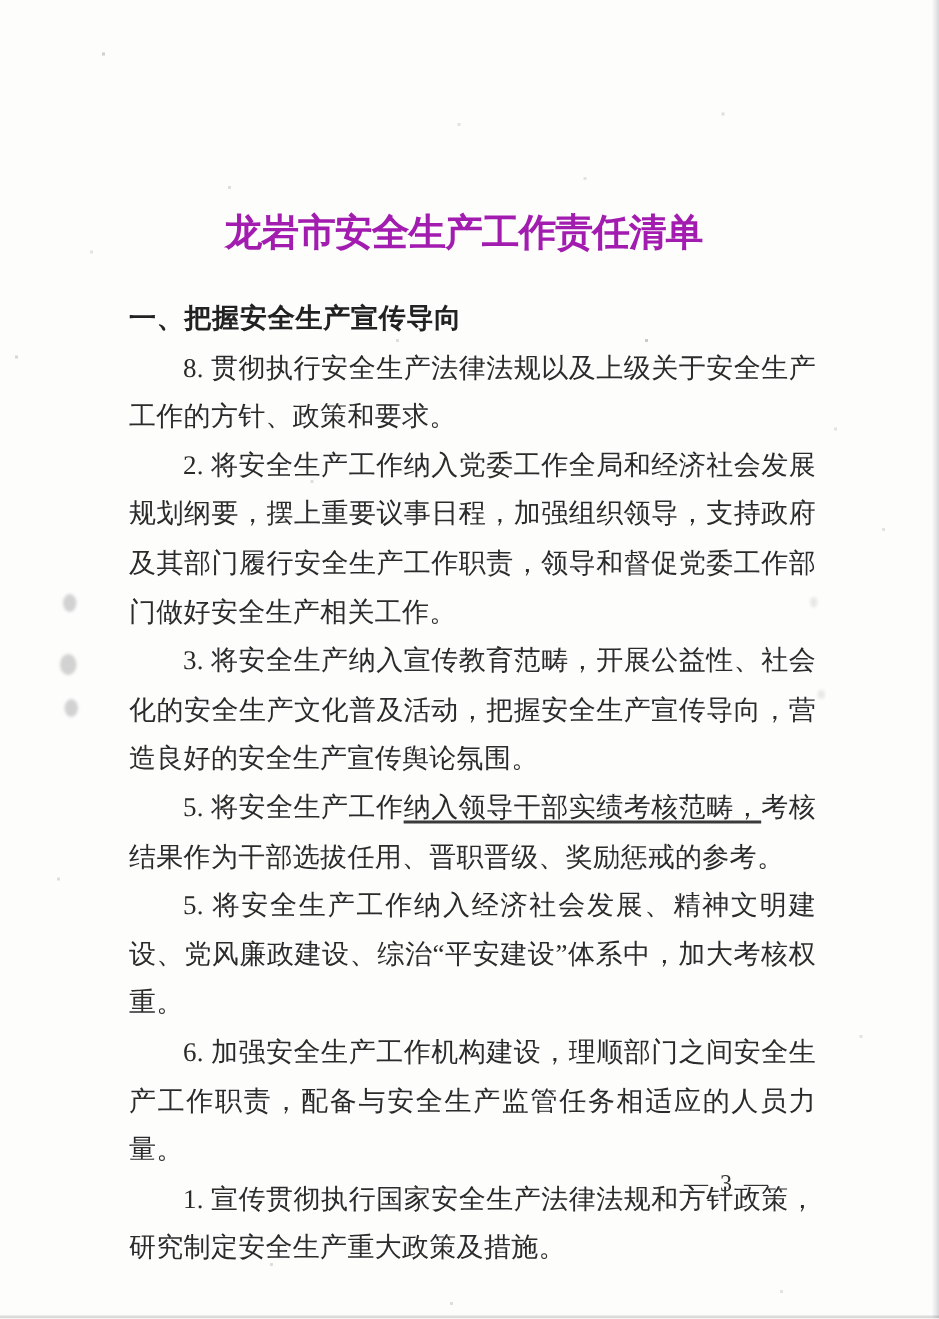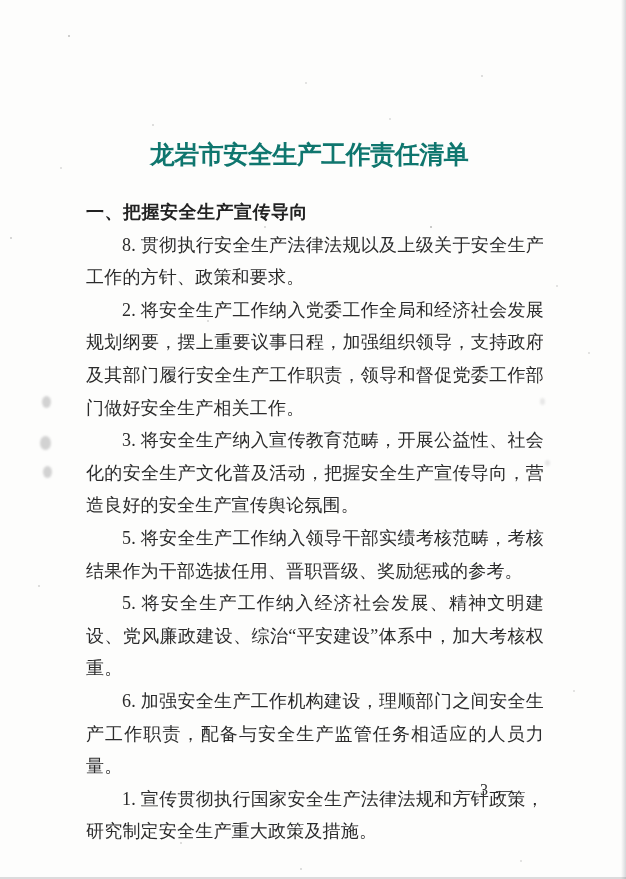--- a/index.html
+++ b/index.html
@@ -13,21 +13,21 @@
   }
   .page { position: absolute; inset: 0; }
 
   .doc-title {
     position: absolute;
     top: 138px; left: 0; right: 8px;
     text-align: center;
     font-size: 25px;
     font-weight: 700;
     letter-spacing: -0.5px;
-    color: #0f766e;
+    color: #a21caf;
     font-family: "Liberation Serif", serif;
   }
 
   .content {
     position: absolute;
     top: 196px;
     left: 86px;
     width: 458px;
     font-size: 18px;
     line-height: 32.6px;
@@ -38,20 +38,21 @@
   .content p { text-indent: 2em; margin: 0; }
   .sec-heading {
     font-family: "Liberation Sans", sans-serif;
     font-weight: 700;
     color: #222;
     letter-spacing: 0.5px;
   }
   .sec-heading.indented { text-indent: 2em; }
 
   .hand-underline {
+    text-decoration: underline;
     text-decoration-thickness: 1.8px;
     text-decoration-color: #3a3a3a;
     text-underline-offset: 3px;
   }
 
   .page-number {
     position: absolute;
     top: 781px;
     right: 112px;
     font-size: 16px;

